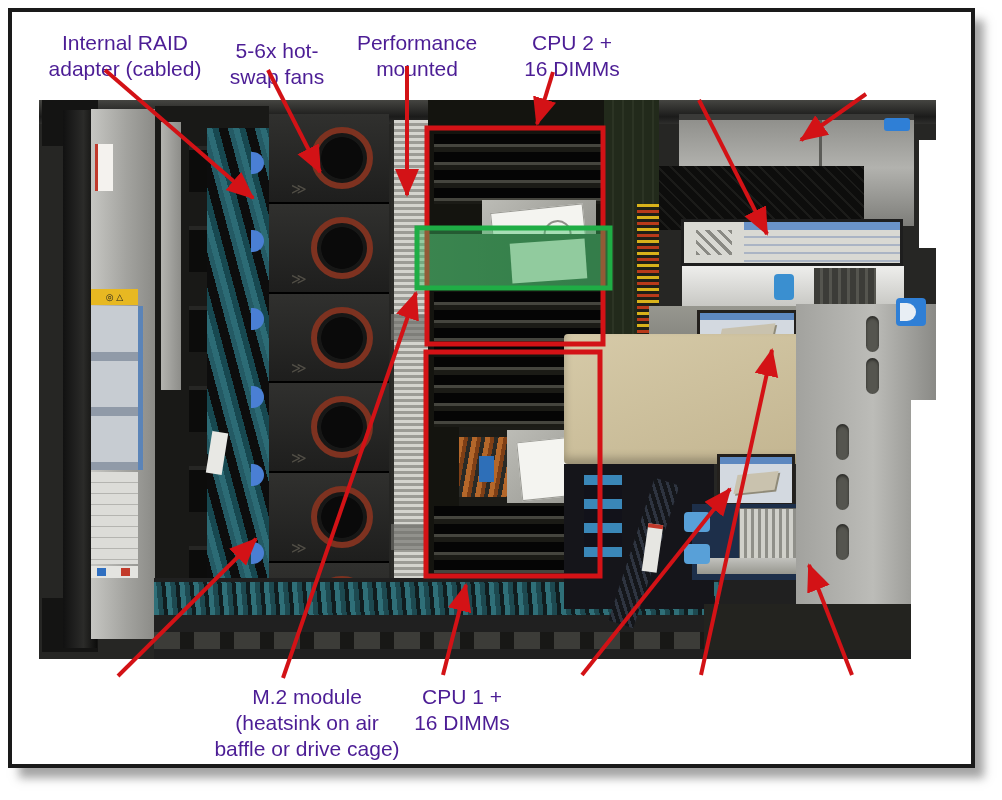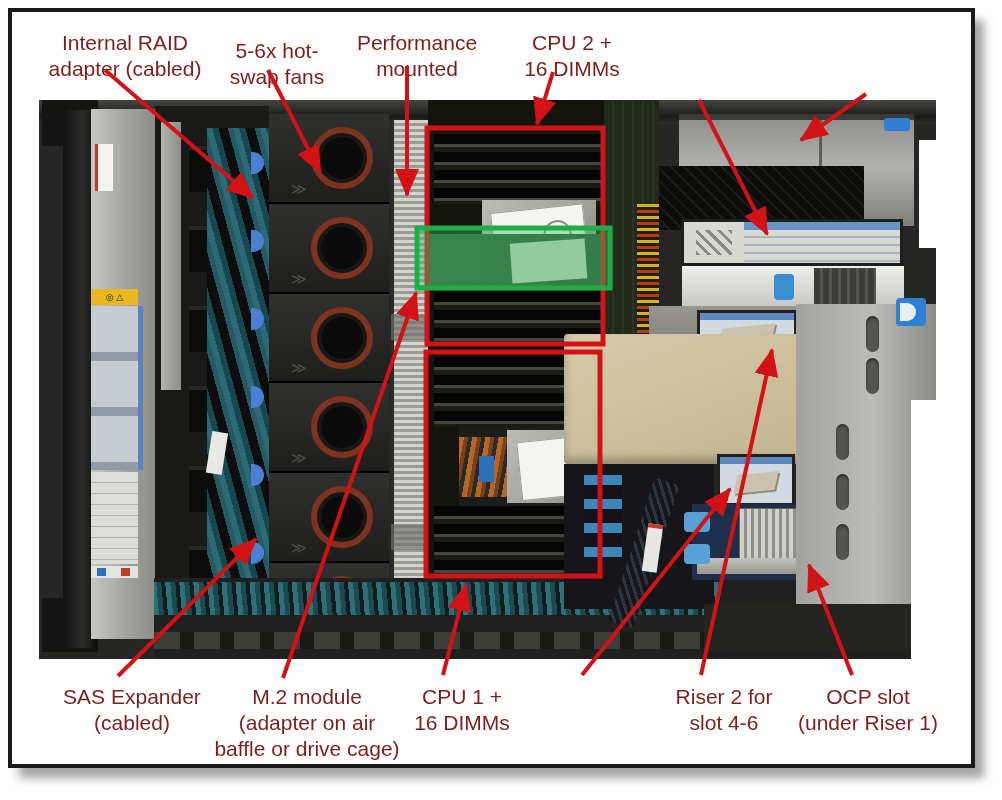--- a/index.html
+++ b/index.html
@@ -1,19 +1,19 @@
 <!DOCTYPE html>
 <html><head>
 <meta charset="utf-8">
 <style>
   html,body{margin:0;padding:0;background:#ffffff;width:1002px;height:800px;overflow:hidden;
             font-family:"Liberation Sans", sans-serif;}
   .frame{position:absolute;left:8px;top:8px;width:959px;height:752px;background:#ffffff;
          border:4px solid #1a1a1a;box-shadow:10px 11px 9px -1px rgba(90,90,90,.55);}
-  .callout{position:absolute;font-size:21px;line-height:26px;color:#7f1d1d;text-align:center;
+  .callout{position:absolute;font-size:21px;line-height:26px;color:#4c1d95;text-align:center;
            white-space:pre-line;z-index:30;}
   
   .photo{position:absolute;left:27px;top:88px;width:897px;height:559px;background:#262624;overflow:hidden;z-index:5;}
   .photo *{position:absolute;}
   .top-rail{left:0;top:0;width:897px;height:24px;background:linear-gradient(180deg,#454541,#1b1b1a 70%,#2e2e2c);}
   .handle-top{left:3px;top:0;width:56px;height:46px;background:#141413;}
   .handle-bot{left:3px;top:498px;width:56px;height:54px;background:#141413;}
   .bezel-bar{left:24px;top:10px;width:34px;height:538px;background:linear-gradient(90deg,#111,#2b2b29 60%,#0c0c0b);}
   .front-lid{left:52px;top:9px;width:64px;height:530px;background:linear-gradient(90deg,#c6c6c2,#a3a39f 55%,#8b8b87);}
   .lid-tag{left:56px;top:44px;width:15px;height:47px;background:#f4f2ee;border-left:3px solid #c0392b;}
@@ -121,31 +121,25 @@
 
   <div class="callout" style="left:18px;top:18px;width:190px">Internal RAID
 adapter (cabled)</div>
   <div class="callout" style="left:200px;top:26px;width:130px">5-6x hot-
 swap fans</div>
   <div class="callout" style="left:335px;top:18px;width:140px">Performance
 mounted</div>
   <div class="callout" style="left:505px;top:18px;width:110px">CPU 2 +
 16 DIMMs</div>
 
-  <div class="callout" style="left:30px;top:672px;width:180px">SAS Expander
-(cabled)</div>
   <div class="callout" style="left:185px;top:672px;width:220px">M.2 module
-(adapter on air
+(heatsink on air
 baffle or drive cage)</div>
   <div class="callout" style="left:395px;top:672px;width:110px">CPU 1 +
 16 DIMMs</div>
-  <div class="callout" style="left:652px;top:672px;width:120px">Riser 2 for
-slot 4-6</div>
-  <div class="callout" style="left:776px;top:672px;width:160px">OCP slot
-(under Riser 1)</div>
 
   <div class="photo">
     <div class="top-rail"></div>
     <div class="handle-top"></div>
     <div class="handle-bot"></div>
     <div class="bezel-bar"></div>
     <div class="front-lid"></div>
     <div class="lid-tag"></div>
     <div class="warn-strip">◎ △</div>
     <div class="service-label"></div>

